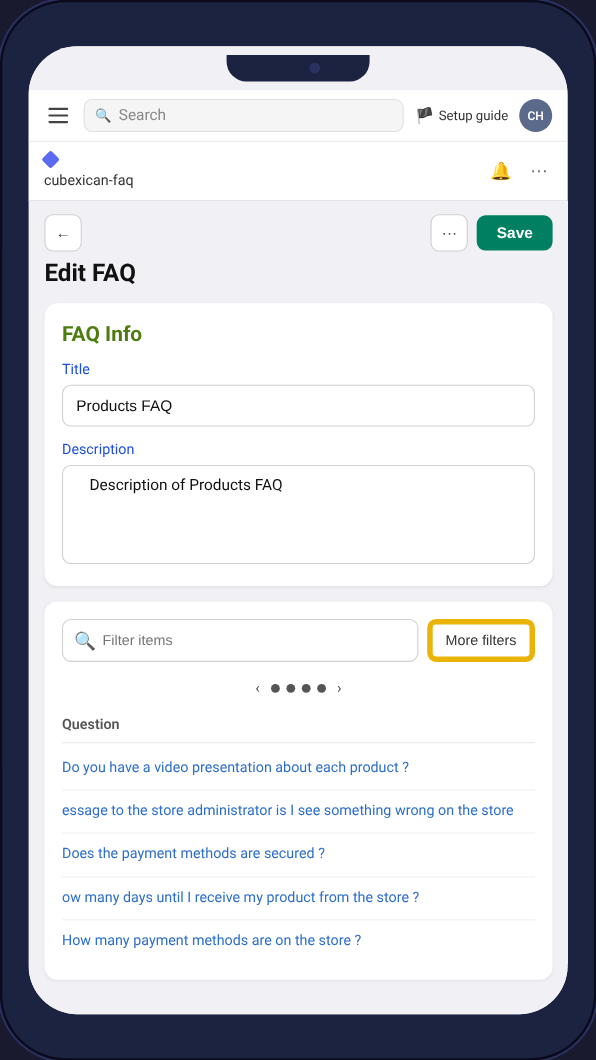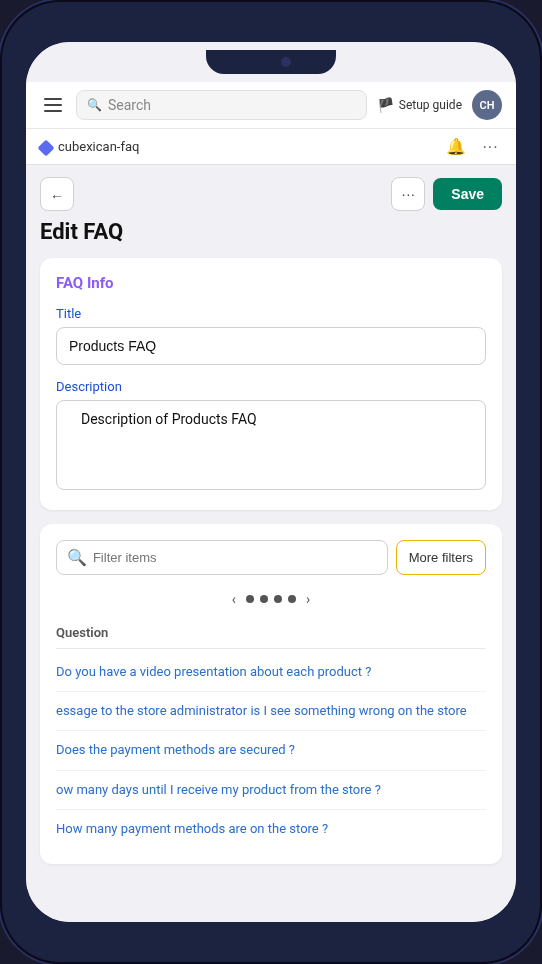--- a/index.html
+++ b/index.html
@@ -153,26 +153,27 @@
       background: #ffffff;
       display: flex;
       align-items: center;
       padding: 0 14px;
       border-bottom: 1px solid #e0e0e0;
       flex-shrink: 0;
     }
 
     .tab-item {
       display: flex;
-      align-items: flex-end;
+      align-items: flex-start;
       gap: 6px;
       padding: 10px 0;
       font-size: 13px;
       color: #333;
       cursor: pointer;
+      flex-direction: column;
     }
 
     .tab-diamond {
       width: 12px;
       height: 12px;
       background: #5b6af0;
       transform: rotate(45deg);
       border-radius: 2px;
       flex-shrink: 0;
     }
@@ -263,23 +264,23 @@
     
     .card {
       background: white;
       border-radius: 12px;
       padding: 16px;
       margin-bottom: 14px;
       box-shadow: 0 1px 3px rgba(0,0,0,0.06);
     }
 
     .card-title {
-      font-size: 15px;
+      font-size: 19px;
       font-weight: 700;
-      color: #8b5cf6;
+      color: #4d7c0f;
       margin-bottom: 14px;
     }
 
     .field-label {
       font-size: 13px;
       color: #1d4ed8;
       margin-bottom: 6px;
     }
 
     .text-input {
@@ -329,21 +330,21 @@
     .filter-input {
       border: none;
       outline: none;
       font-size: 13px;
       color: #888;
       background: none;
       width: 100%;
     }
 
     .more-filters-btn {
-      border: 1px solid #eab308;
+      border: 5px solid #eab308;
       border-radius: 8px;
       padding: 7px 12px;
       background: white;
       font-size: 13px;
       color: #333;
       cursor: pointer;
       white-space: nowrap;
     }
 
     

